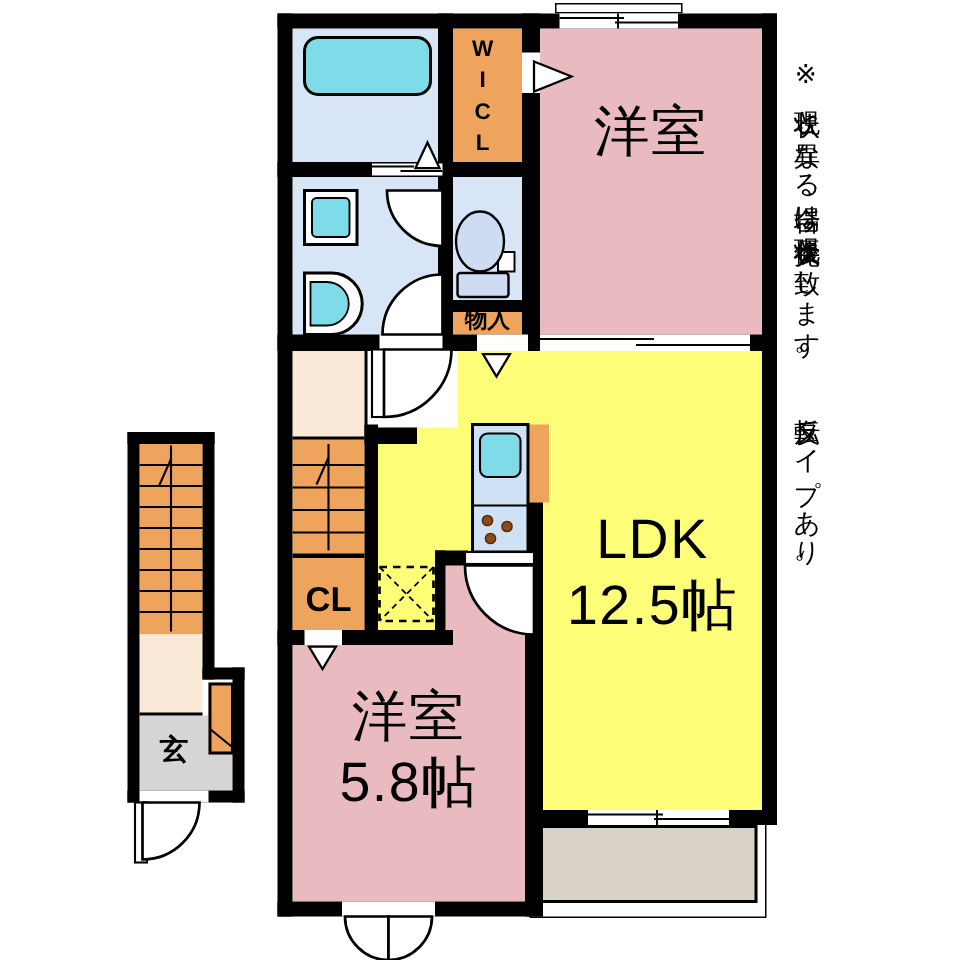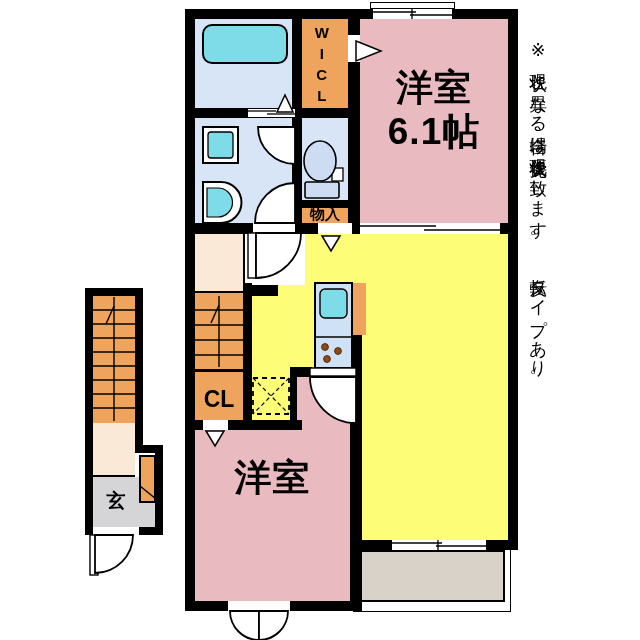--- a/index.html
+++ b/index.html
@@ -10,21 +10,21 @@
   .gap{position:absolute;background:#fff;}
   .room{position:absolute;}
   .c-pink{background:#e9bac0;}
   .c-yellow{background:#fdfd78;}
   .c-orange{background:#efa45d;}
   .c-cream{background:#fbe9d8;}
   .c-gray{background:#d5d5d7;}
   .c-balc{background:#d8d2c9;}
   .c-blue{background:#d7e5f7;}
   .label{position:absolute;color:#000;text-align:center;line-height:1.15;}
-  .roomname{font-weight:700;font-size:37px;letter-spacing:1px;line-height:44px;}
+  .roomname{font-weight:400;font-size:37px;letter-spacing:1px;line-height:44px;}
   .vert{writing-mode:vertical-rl;text-orientation:upright;}
   svg{position:absolute;left:0;top:0;pointer-events:none;}
 </style>
 </head>
 <body>
 
 <div id="plan">
 
   <div class="room c-blue" style="left:195px;top:19px;width:97px;height:89px;"></div>
   <div class="room c-blue" style="left:195px;top:118px;width:97px;height:105px;"></div>
@@ -178,24 +178,28 @@
         <line x1="93" y1="408" x2="135" y2="408"></line>
       <line x1="114" y1="297" x2="114" y2="421"></line>
         <line x1="114" y1="306" x2="106" y2="324"></line>
     </g>
 
     <line x1="140" y1="486" x2="156" y2="499" stroke="#000" stroke-width="1.4"></line>
   </svg>
 
   <div class="label roomname" style="left:360px;top:66px;width:148px;">
     <div>洋室</div>
-    <div>6.1帖</div>
+  </div>
+  <div class="label roomname" style="left:362px;top:338px;width:146px;">
+    <div>LDK</div>
+    <div>12.5帖</div>
   </div>
   <div class="label roomname" style="left:195px;top:456px;width:155px;">
     <div>洋室</div>
+    <div>5.8帖</div>
   </div>
   <div class="label vert" style="left:313px;top:23px;height:85px;font-size:15px;font-weight:700;letter-spacing:4px;">WICL</div>
   <div class="label" style="left:300px;top:205px;width:50px;font-size:15px;font-weight:700;">物入</div>
   <div class="label" style="left:195px;top:386px;width:48px;font-size:23px;font-weight:600;">CL</div>
   <div class="label" style="left:93px;top:490px;width:46px;font-size:19px;font-weight:600;">玄</div>
   <div class="label vert" style="left:528px;top:40px;height:560px;font-size:17.5px;letter-spacing:0.5px;text-orientation:mixed;text-align:left;">※現状と異なる場合は現状優先と致します。　反転タイプあり。</div>
 
 </div>
 
 </body></html>

